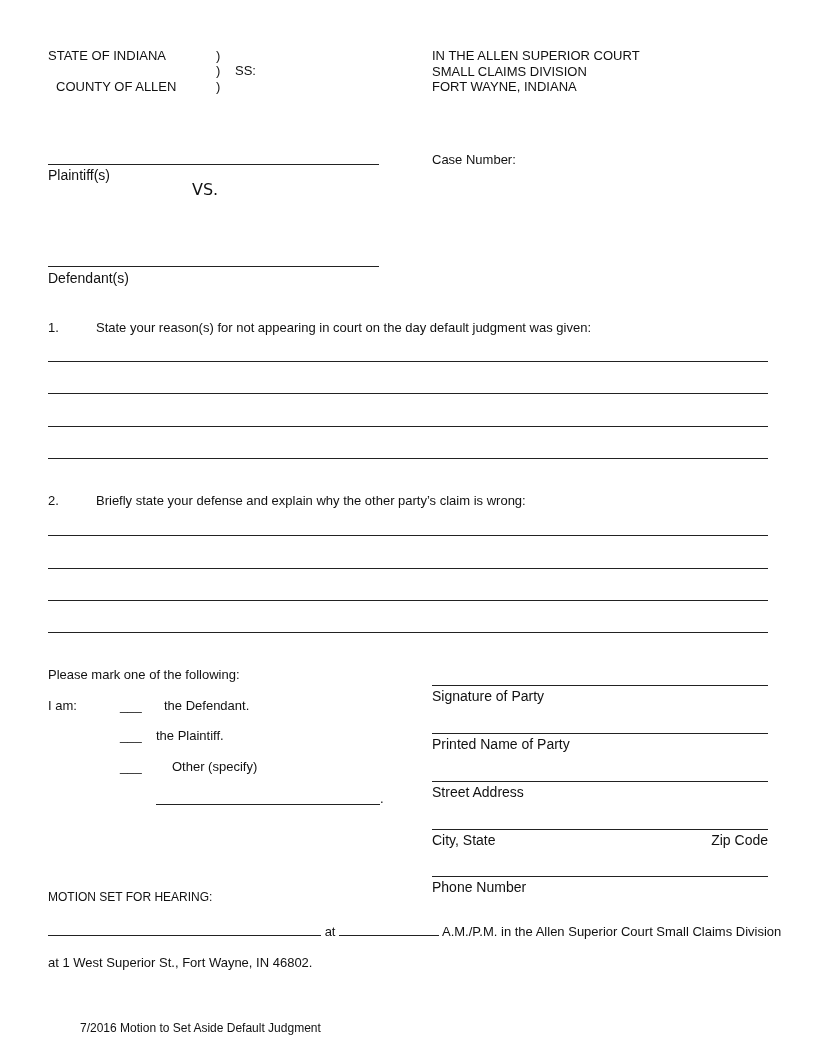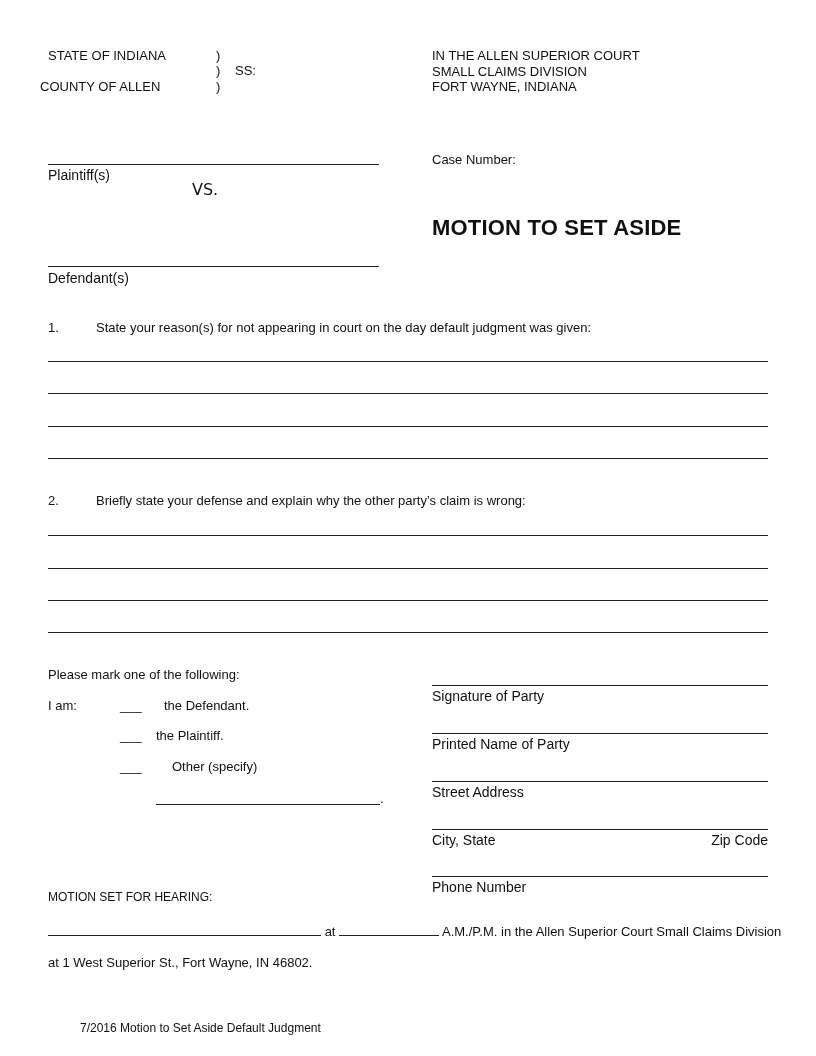--- a/index.html
+++ b/index.html
@@ -12,41 +12,40 @@
   .line { position: absolute; height: 0; border-top: 1px solid #222; }
   .title { font-size: 22px; font-weight: bold; letter-spacing: 0.2px; line-height: 28px; }
   .vs { font-family: "DejaVu Sans", sans-serif; font-weight: normal; font-size: 16px; }
   .hearing-title { font-size: 12px; font-weight: normal; }
   .blank { display: inline-block; border-bottom: 1px solid #222; vertical-align: baseline; }
 </style>
 </head>
 <body>
 
 <div class="abs t13" style="left:48px;top:48px;">STATE OF INDIANA</div>
-<div class="abs t13" style="left:40px;top:79px;">COUNTY OF ALLEN</div>
+<div class="abs t13" style="left:56px;top:79px;">COUNTY OF ALLEN</div>
 <div class="abs t13" style="left:216px;top:48px;">)</div>
 <div class="abs t13" style="left:216px;top:63px;">)</div>
 <div class="abs t13" style="left:216px;top:79px;">)</div>
 <div class="abs t13" style="left:235px;top:63px;">SS:</div>
 
 <div class="abs t13" style="left:432px;top:48px;line-height:15.5px;">
   <div>IN THE ALLEN SUPERIOR COURT</div>
   <div>SMALL CLAIMS DIVISION</div>
   <div>FORT WAYNE, INDIANA</div>
 </div>
 
 <div class="line" style="left:48px;top:164px;width:331px;"></div>
 <div class="abs t10" style="left:48px;top:167px;">Plaintiff(s)</div>
 <div class="abs vs" style="left:192px;top:180px;">VS.</div>
 <div class="line" style="left:48px;top:266px;width:331px;"></div>
 <div class="abs t10" style="left:48px;top:270px;">Defendant(s)</div>
 
 <div class="abs t13" style="left:432px;top:152px;">Case Number:</div>
 <div class="abs title" style="left:432px;top:214px;">
-  <div>MOTION TO SET ASIDE</div>
 </div>
 
 <div class="abs t13" style="left:48px;top:320px;">1.</div>
 <div class="abs t13" style="left:96px;top:320px;">State your reason(s) for not appearing in court on the day default judgment was given:</div>
 <div class="line" style="left:48px;top:361px;width:720px;"></div>
 <div class="line" style="left:48px;top:393px;width:720px;"></div>
 <div class="line" style="left:48px;top:426px;width:720px;"></div>
 <div class="line" style="left:48px;top:458px;width:720px;"></div>
 
 <div class="abs t13" style="left:48px;top:493px;">2.</div>

